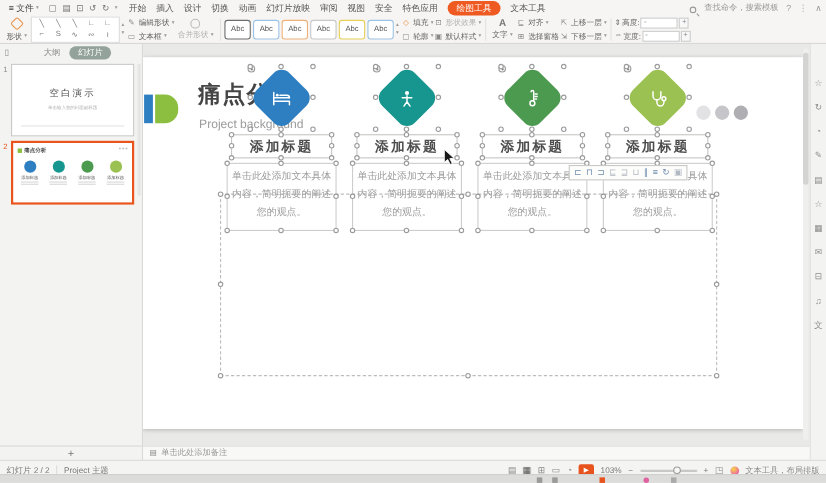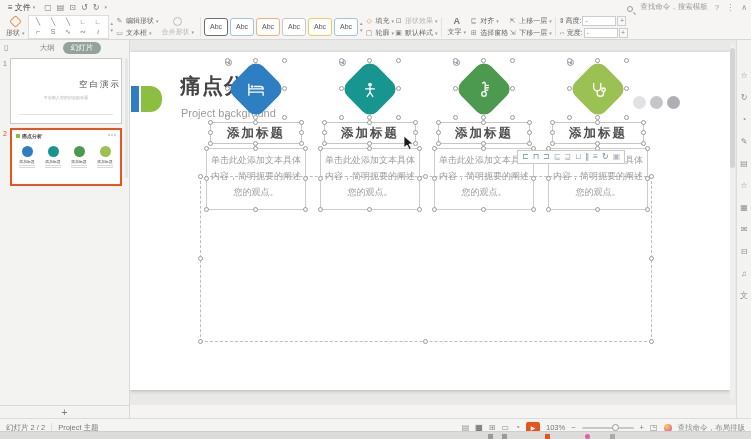--- a/index.html
+++ b/index.html
@@ -42,21 +42,21 @@
   
   .left-panel{position:absolute;left:0;top:40px;width:130px;height:378px;background:#f3f3f1;border-right:1px solid #d9d9d7}
   .lp-head{height:15px;display:flex;align-items:center;font-size:7.5px;color:#8a8a8a;padding:0 4px;gap:8px}
   .lp-head .spacer{flex:1}
   .pill{background:#93a29a;color:#fff;border-radius:7px;padding:1px 8px;font-size:7.5px}
   .thumb{position:absolute;left:10px;width:112px;background:#fff;border:1px solid #c9c9c7}
   .t1{top:18px;height:66px}
   .t2{top:88px;height:58px;border:2px solid #e8541c}
   .tnum{position:absolute;left:3px;font-size:7px;color:#8a8a8a}
   .n1{top:20px}.n2{top:90px;color:#e8541c}
-  .t1 .t1-title{margin-top:20px;text-align:right;font-size:8.5px;letter-spacing:2px;color:#4a4a4a}
+  .t1 .t1-title{margin-top:20px;text-align:center;font-size:8.5px;letter-spacing:2px;color:#4a4a4a}
   .t1 .t1-sub{margin-top:4px;text-align:center;font-size:4.5px;color:#b0b0b0;transform:scale(.9)}
   .t1 .t1-line{position:absolute;bottom:8px;left:8px;right:8px;height:1px;background:#e3e3e1}
   .t2-head{position:absolute;left:4px;top:3px;display:flex;align-items:center;gap:2px}
   .t2-logo{width:4px;height:4px;background:#8cbf3f}
   .t2-title{font-size:5px;font-weight:bold;color:#444}
   .t2-dots{position:absolute;right:4px;top:4px;display:flex;gap:1px}
   .t2-dots i{width:2px;height:2px;border-radius:50%;background:#c4c4c4}
   .t2-col{position:absolute;top:16px;width:24px;text-align:center}
   .t2-circle{width:11px;height:11px;border-radius:50%;margin:0 auto}
   .t2-label{font-size:4.5px;color:#555;margin-top:2px;white-space:nowrap;transform:scale(.85)}
@@ -137,20 +137,34 @@
         <span>≡</span>
         <span>文件</span>
         <span class="caret">▾</span>
       </span>
       <span class="qat-ic">▢</span>
       <span class="qat-ic">▤</span>
       <span class="qat-ic">⊡</span>
       <span class="qat-ic">↺</span>
       <span class="qat-ic">↻</span>
       <span class="caret">▾</span>
+    </div>
+    <div class="tabs">
+      <span class="tab">开始</span>
+      <span class="tab">插入</span>
+      <span class="tab">设计</span>
+      <span class="tab">切换</span>
+      <span class="tab">动画</span>
+      <span class="tab">幻灯片放映</span>
+      <span class="tab">审阅</span>
+      <span class="tab">视图</span>
+      <span class="tab">安全</span>
+      <span class="tab">特色应用</span>
+      <span class="ctx-pill">绘图工具</span>
+      <span class="tab">文本工具</span>
     </div>
     <div class="tabbar-right">
       <span class="mag"></span>
       <span class="search-hint">查找命令，搜索模板</span>
       <span>?</span>
       <span>⋮</span>
       <span>∧</span>
     </div>
   </div>
 
@@ -479,20 +493,24 @@
     <span>✎</span>
     <span>▤</span>
     <span>☆</span>
     <span>▦</span>
     <span>✉</span>
     <span>⊟</span>
     <span>♫</span>
     <span>文</span>
   </div>
 
+  <div class="notes-bar">
+    <span class="ic">▤</span>
+    <span>单击此处添加备注</span>
+  </div>
 
   <div class="statusbar">
     <span>幻灯片 2 / 2</span>
     <span class="ssep"></span>
     <span>Project 主题</span>
     <div class="sb-right">
       <span class="vicon">▤</span>
       <span class="vicon active">▦</span>
       <span class="vicon">⊞</span>
       <span class="vicon">▭</span>
@@ -501,21 +519,21 @@
           <span>▶</span>
         </span>
       <span>103%</span>
       <span>−</span>
       <span class="zoom-track">
           <span class="zoom-knob"></span>
         </span>
       <span>+</span>
       <span class="vicon">◳</span>
       <span class="beauty-dot"></span>
-      <span class="beauty-text">查找命令，布局排版</span>
+      <span class="beauty-text">文本工具，布局排版</span>
     </div>
   </div>
 
   <div class="sliver">
     <i style="left:488px;background:#9a9a9a"></i>
     <i style="left:502px;background:#9a9a9a"></i>
     <i style="left:545px;background:#e8521d"></i>
     <i style="left:585px;background:#e060a0;border-radius:50%"></i>
     <i style="left:610px;background:#aaaaaa"></i>
   </div>

